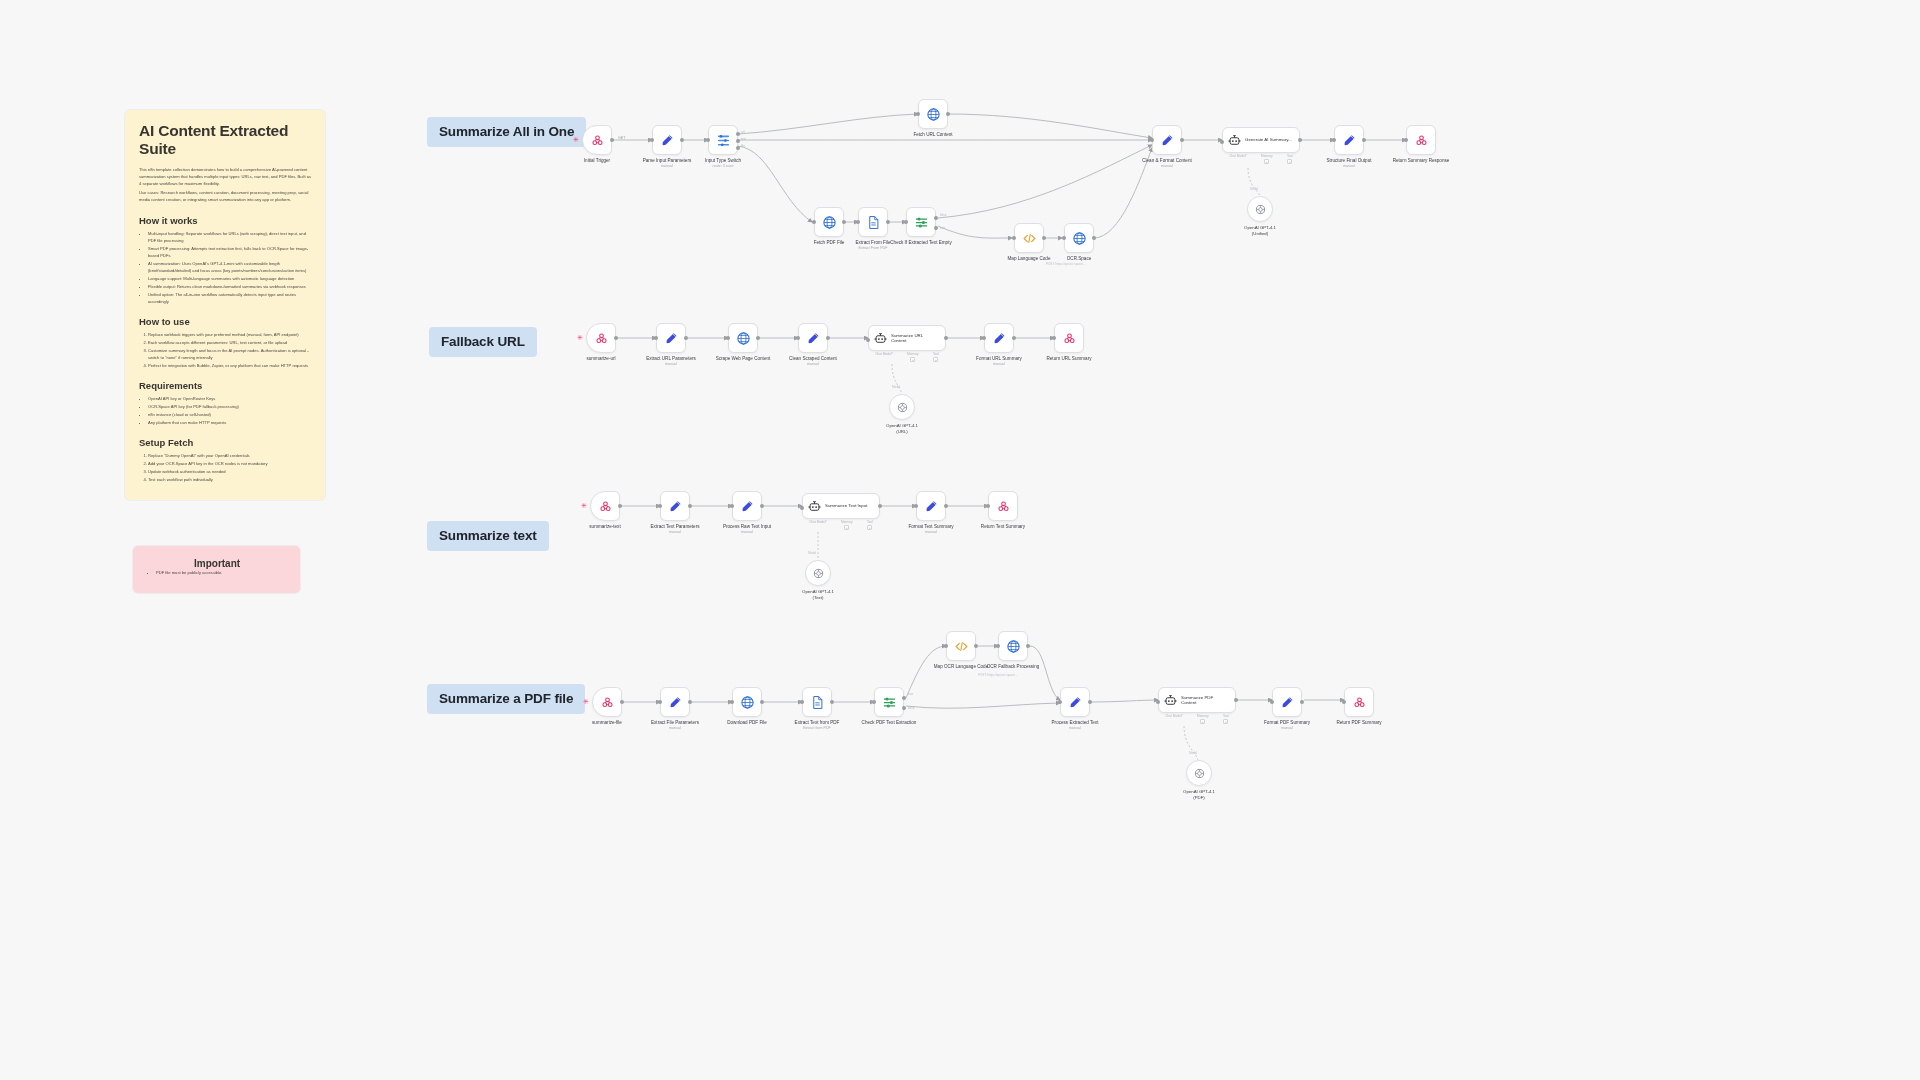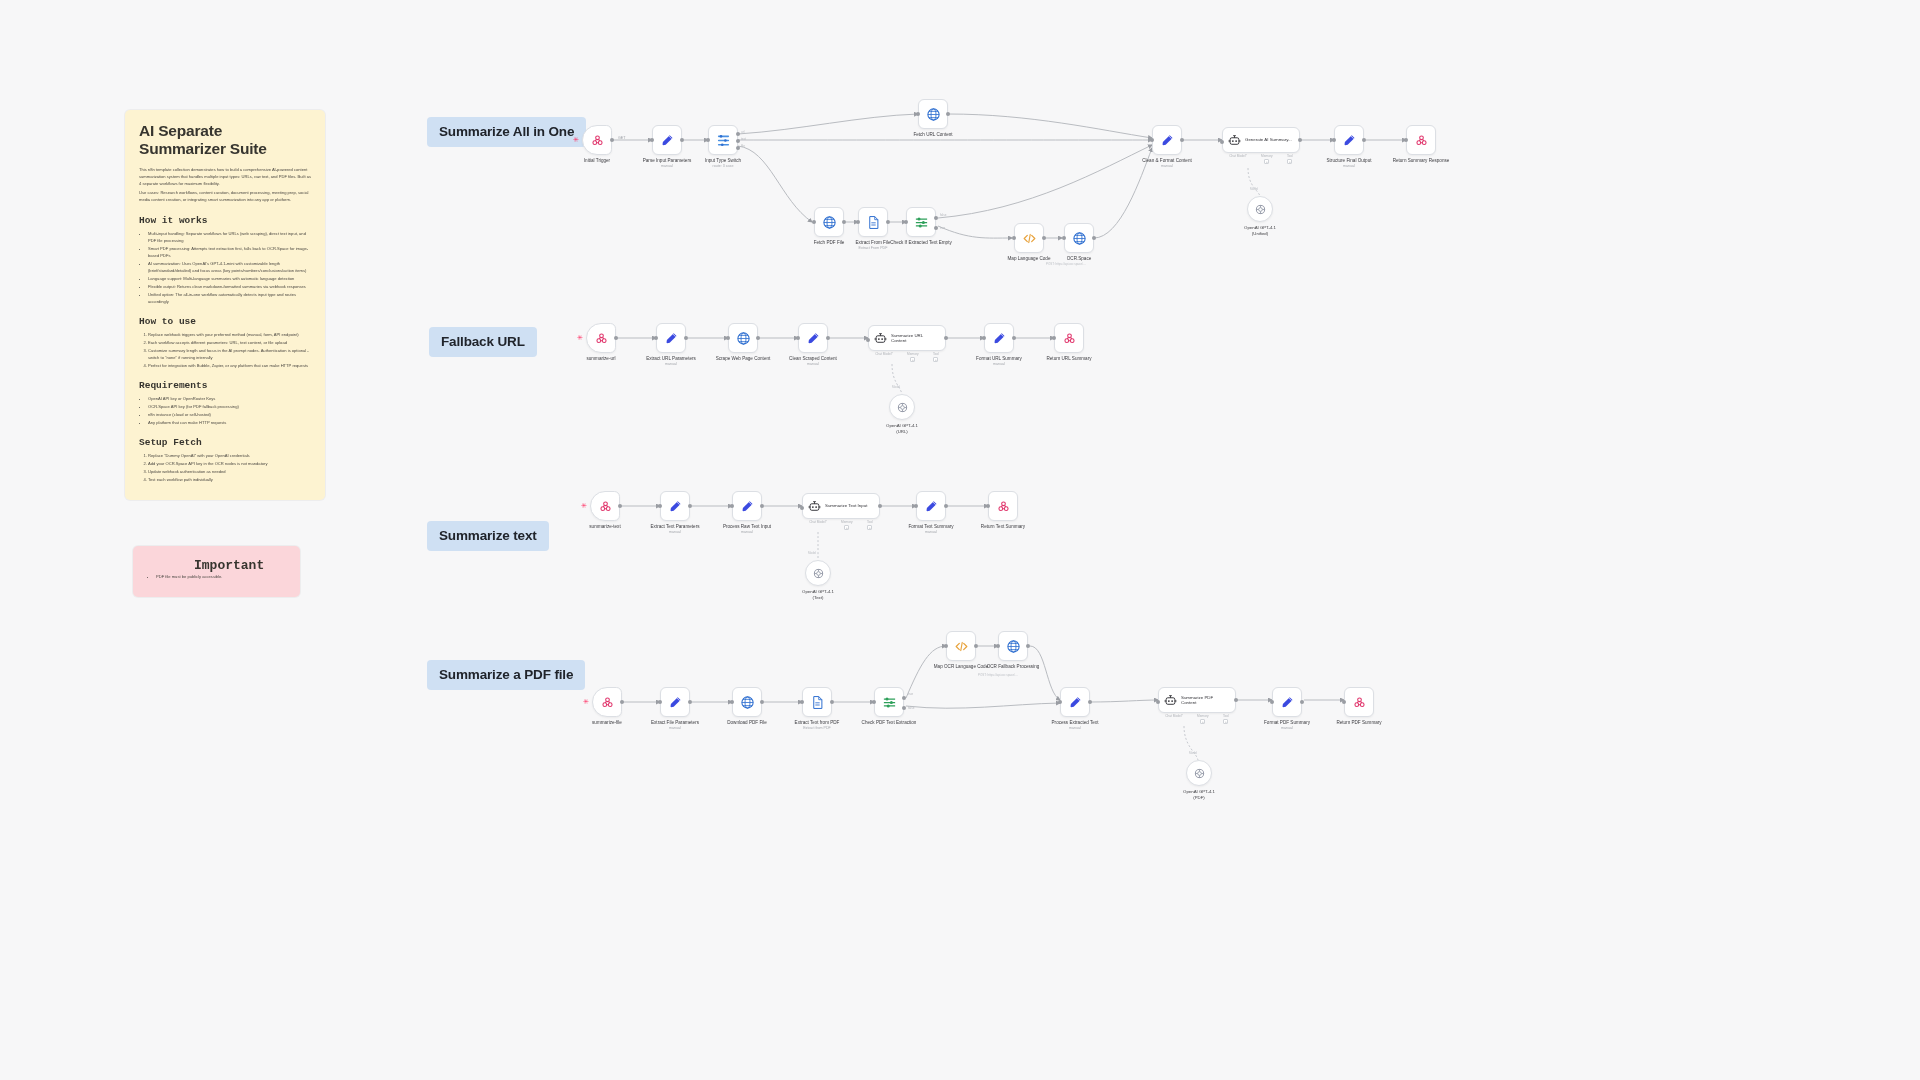--- a/index.html
+++ b/index.html
@@ -16,22 +16,22 @@
   .sticky {
     position:absolute;
     background:#fdf3d1;
     border-radius:5px;
     padding:12px 14px 16px 14px;
     color:#37352f;
     box-shadow:0 0 0 1px rgba(0,0,0,.04);
   }
   .sticky.red { background:#fbd6da; }
   .sticky h1 { font-size:15.5px; font-weight:700; letter-spacing:-.2px; margin-bottom:9px; }
-  .sticky h2 { font-size:9.5px; font-weight:700; margin:11px 0 4px 0;font-family:Liberation Mono, monospace; }
-  .sticky h2.imp { font-size:13px; margin:0 0 0 0;padding-left:47px;}
+  .sticky h2 { font-size:9.5px; font-weight:700; margin:11px 0 4px 0; }
+  .sticky h2.imp { font-size:10px; margin:0 0 0 0;padding-left:47px;}
   .sticky p  { font-size:4.1px; line-height:1.65; margin-bottom:3px; color:#4a4741; }
   .sticky ul, .sticky ol { margin:0 0 0 9px; }
   .sticky li { font-size:4.1px; line-height:1.72; color:#4a4741; margin-bottom:1px; }
   .sticky ul li { list-style:disc; }
   .sticky ol li { list-style:decimal; }
 
   
   .seclabel {
     position:absolute;
     background:#cfe0f3;
@@ -158,21 +158,21 @@
 
     <g fill="none" stroke="#c7cad0" stroke-width="1" stroke-dasharray="2,2">
       <path d="M1248,168 C1248,186 1258,190 1260,196"></path>
       <path d="M892,364 C892,382 900,386 902,394"></path>
       <path d="M818,532 C818,550 818,554 818,560"></path>
       <path d="M1184,726 C1184,746 1196,752 1198,760"></path>
     </g>
   </svg>
 
   <div class="sticky" style="left:125px; top:110px; width:200px;">
-    <h1>AI Separate Summarizer Suite</h1>
+    <h1>AI Content Extracted Suite</h1>
     <p>This n8n template collection demonstrates how to build a comprehensive AI-powered content summarization system that handles multiple input types: URLs, raw text, and PDF files. Built as 4 separate workflows for maximum flexibility.</p>
     <p>Use cases: Research workflows, content curation, document processing, meeting prep, social media content creation, or integrating smart summarization into any app or platform.</p>
 
     <h2>How it works</h2>
     <ul>
       <li>Multi-input handling: Separate workflows for URLs (web scraping), direct text input, and PDF file processing</li>
       <li>Smart PDF processing: Attempts text extraction first, falls back to OCR.Space for image-based PDFs</li>
       <li>AI summarization: Uses OpenAI's GPT-4.1-mini with customizable length (brief/standard/detailed) and focus areas (key points/numbers/conclusions/action items)</li>
       <li>Language support: Multi-language summaries with automatic language detection</li>
       <li>Flexible output: Returns clean markdown-formatted summaries via webhook responses</li>
@@ -207,21 +207,21 @@
   <div class="sticky red" style="left:133px; top:546px; width:167px;">
     <h2 class="imp">Important</h2>
     <ul>
       <li>PDF file must be publicly accessible.</li>
     </ul>
   </div>
 
   <div class="seclabel" style="left:427px; top:117px;">Summarize All in One</div>
   <div class="seclabel" style="left:429px; top:327px;">Fallback URL</div>
   <div class="seclabel" style="left:427px; top:501px;margin-top:20px;">Summarize text</div>
-  <div class="seclabel" style="left:427px; top:660px;text-align:right;">Summarize a PDF file</div>
+  <div class="seclabel" style="left:427px; top:684px;text-align:right;">Summarize a PDF file</div>
 
   <div class="node" style="left:582px; top:125px;">
     <div class="nbox trigger">
       <span class="trig-star">✳</span>
       <svg class="icon" width="13" height="13" viewBox="0 0 24 24">
         <circle cx="7" cy="16" r="3.4" fill="none" stroke="#e0346b" stroke-width="2"></circle>
         <circle cx="17" cy="16" r="3.4" fill="none" stroke="#e0346b" stroke-width="2"></circle>
         <circle cx="12" cy="7" r="3.4" fill="none" stroke="#e0346b" stroke-width="2"></circle>
         <path d="M10 9.5 L8 13 M14 9.5 L16 13 M10 16 L14 16" stroke="#e0346b" stroke-width="2" fill="none"></path>
       </svg>

